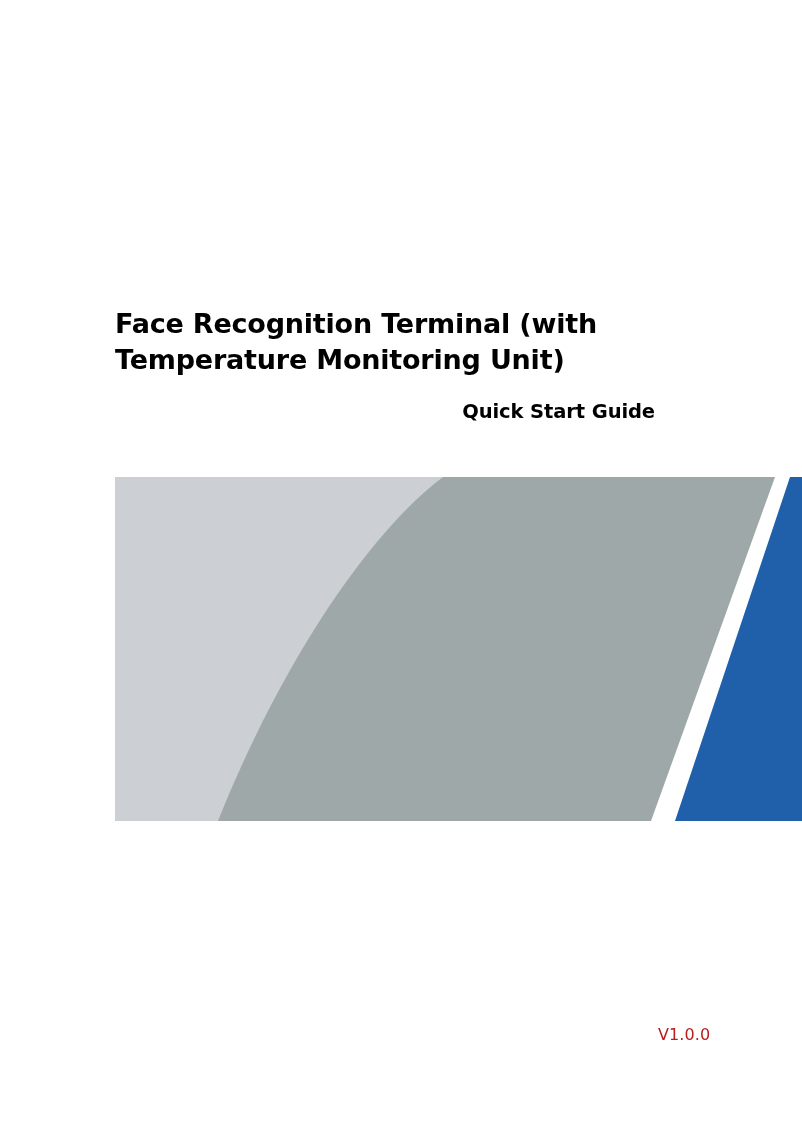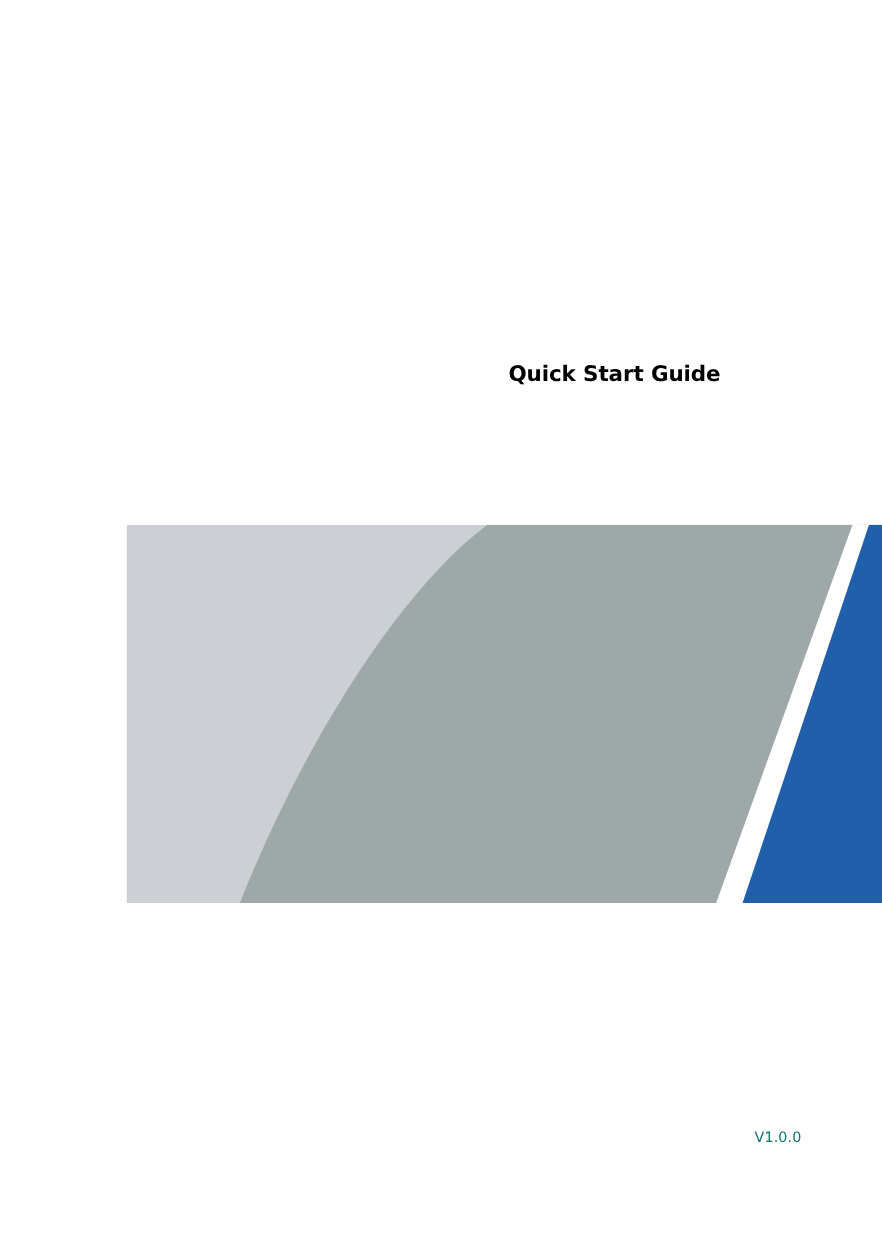--- a/index.html
+++ b/index.html
@@ -62,35 +62,37 @@
   }
   .cover-banner svg {
     display: block;
     width: 687px;
     height: 344px;
   }
 
   
   .version-line {
     position: absolute;
-    left: 686px;
+    left: 658px;
     top: 1025px;
-    font-size: 13px;
+    font-size: 16px;
     font-weight: normal;
     line-height: 20px;
     letter-spacing: 0.1px;
-    color: #0f766e;
+    color: #b91c1c;
   }
 </style>
 </head>
 <body>
 
 <div class="page">
 
   <div class="title-block">
+    <h1 class="doc-title">Face Recognition Terminal (with
+Temperature Monitoring Unit)</h1>
     <h2 class="doc-subtitle">Quick Start Guide</h2>
   </div>
 
   <div class="cover-banner">
     <svg viewBox="0 0 687 344" preserveAspectRatio="none">
       <defs>
         <clipPath id="bannerClip">
           <rect x="0" y="0" width="687" height="344"></rect>
         </clipPath>
       </defs>

